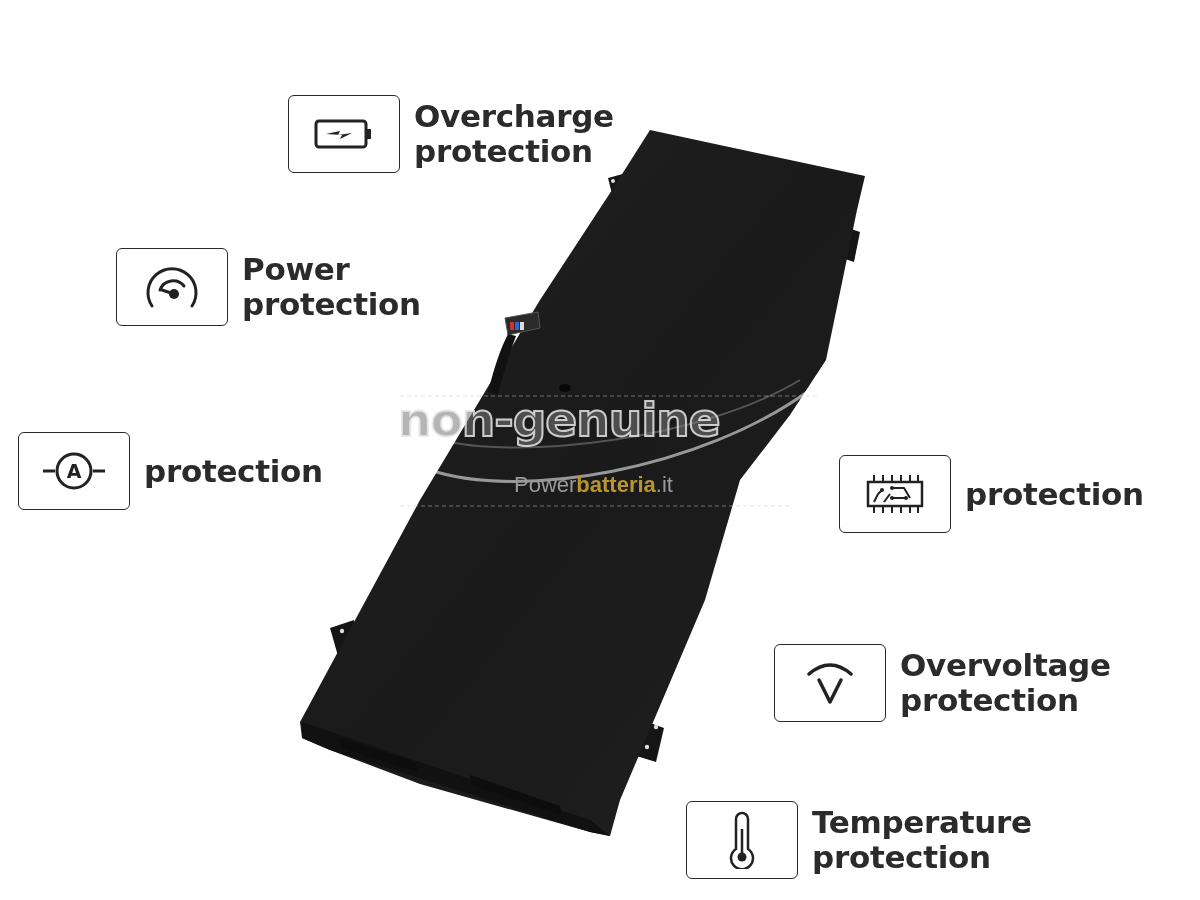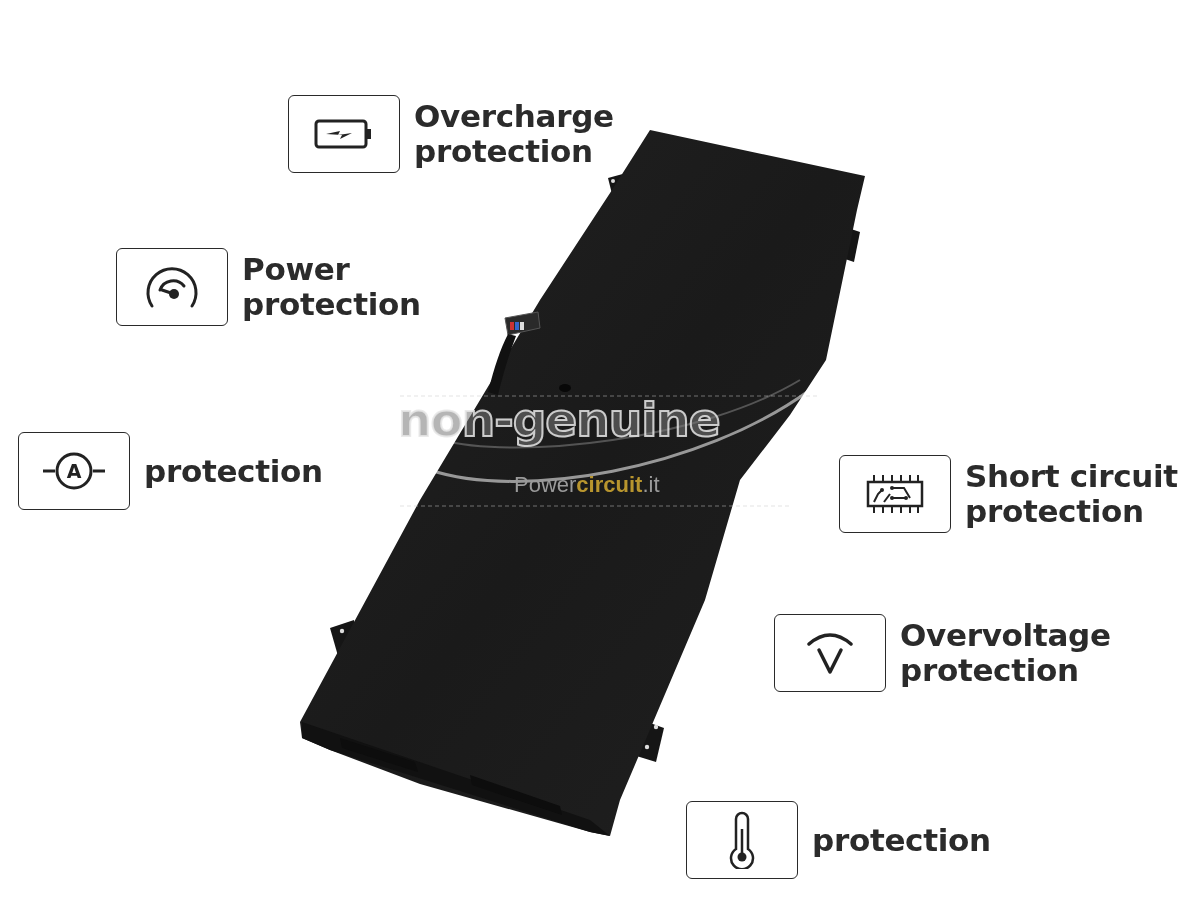--- a/index.html
+++ b/index.html
@@ -50,21 +50,21 @@
   <path d="M508 334 C500 350 495 365 488 392 L498 395 C504 370 510 352 516 336 Z" fill="#111"></path>
   <ellipse cx="565" cy="388" rx="6" ry="4" fill="#080808"></ellipse>
 
   <path d="M430 470 C520 500 700 470 810 390" fill="none" stroke="rgba(255,255,255,0.55)" stroke-width="3"></path>
   <path d="M440 440 C520 460 700 440 800 380" fill="none" stroke="rgba(255,255,255,0.25)" stroke-width="2"></path>
   <line x1="400" y1="396" x2="820" y2="396" stroke="rgba(200,200,200,0.5)" stroke-dasharray="4 3" stroke-width="1"></line>
   <line x1="400" y1="506" x2="790" y2="506" stroke="rgba(200,200,200,0.5)" stroke-dasharray="4 3" stroke-width="1"></line>
 </svg>
 
 <div class="wm">non-genuine</div>
-<div class="wm-brand"><span>Power</span><b>circuit</b><span>.it</span></div>
+<div class="wm-brand"><span>Power</span><b>batteria</b><span>.it</span></div>
 
 <div class="feature" style="left:288px;top:52px;">
   <div class="icon-box">
     <svg width="60" height="34" viewBox="0 0 60 34">
       <rect x="2" y="4" width="50" height="26" rx="3" fill="none" stroke="#222" stroke-width="3"></rect>
       <rect x="53" y="12" width="4" height="10" fill="#222"></rect>
       <path d="M12 17 L26 14 L24 18 L38 16 L26 22 L28 18 Z" fill="#222"></path>
     </svg>
   </div>
   <div class="label">
@@ -124,26 +124,25 @@
       <circle cx="20" cy="18" r="2" fill="#222"></circle>
       <path d="M22 30 L28 22" fill="none" stroke="#222" stroke-width="2"></path>
       <path d="M30 16 L42 16 L48 26" fill="none" stroke="#222" stroke-width="2"></path>
       <circle cx="30" cy="16" r="2" fill="#222"></circle>
       <path d="M30 26 L44 26" fill="none" stroke="#222" stroke-width="2"></path>
       <circle cx="30" cy="26" r="2" fill="#222"></circle>
         <circle cx="44" cy="26" r="2" fill="#222"></circle>
     </svg>
   </div>
   <div class="label">
-      <span>Short circuit</span>
       <span>protection</span>
     </div>
 </div>
 
-<div class="feature" style="left:774px;top:571px;">
+<div class="feature" style="left:774px;top:601px;">
   <div class="icon-box">
     <svg width="54" height="50" viewBox="0 0 54 50">
       <path d="M6 16 Q27 -2 48 16" fill="none" stroke="#222" stroke-width="3.5" stroke-linecap="round"></path>
       <path d="M16 22 L27 44 L38 22" fill="none" stroke="#222" stroke-width="3.5" stroke-linecap="round" stroke-linejoin="round"></path>
     </svg>
   </div>
   <div class="label">
       <span>Overvoltage</span>
       <span>protection</span>
     </div>
@@ -151,15 +150,16 @@
 
 <div class="feature" style="left:686px;top:758px;">
   <div class="icon-box">
     <svg width="34" height="58" viewBox="0 0 34 58">
       <path d="M11 38 L11 8 A6 6 0 0 1 23 8 L23 38 A11 11 0 1 1 11 38 Z" fill="none" stroke="#222" stroke-width="2.5"></path>
       <line x1="17" y1="18" x2="17" y2="44" stroke="#222" stroke-width="2.5"></line>
       <circle cx="17" cy="46" r="4.5" fill="#222"></circle>
     </svg>
   </div>
   <div class="label">
+      <span>Temperature</span>
       <span>protection</span>
     </div>
 </div>
 
 </body></html>

